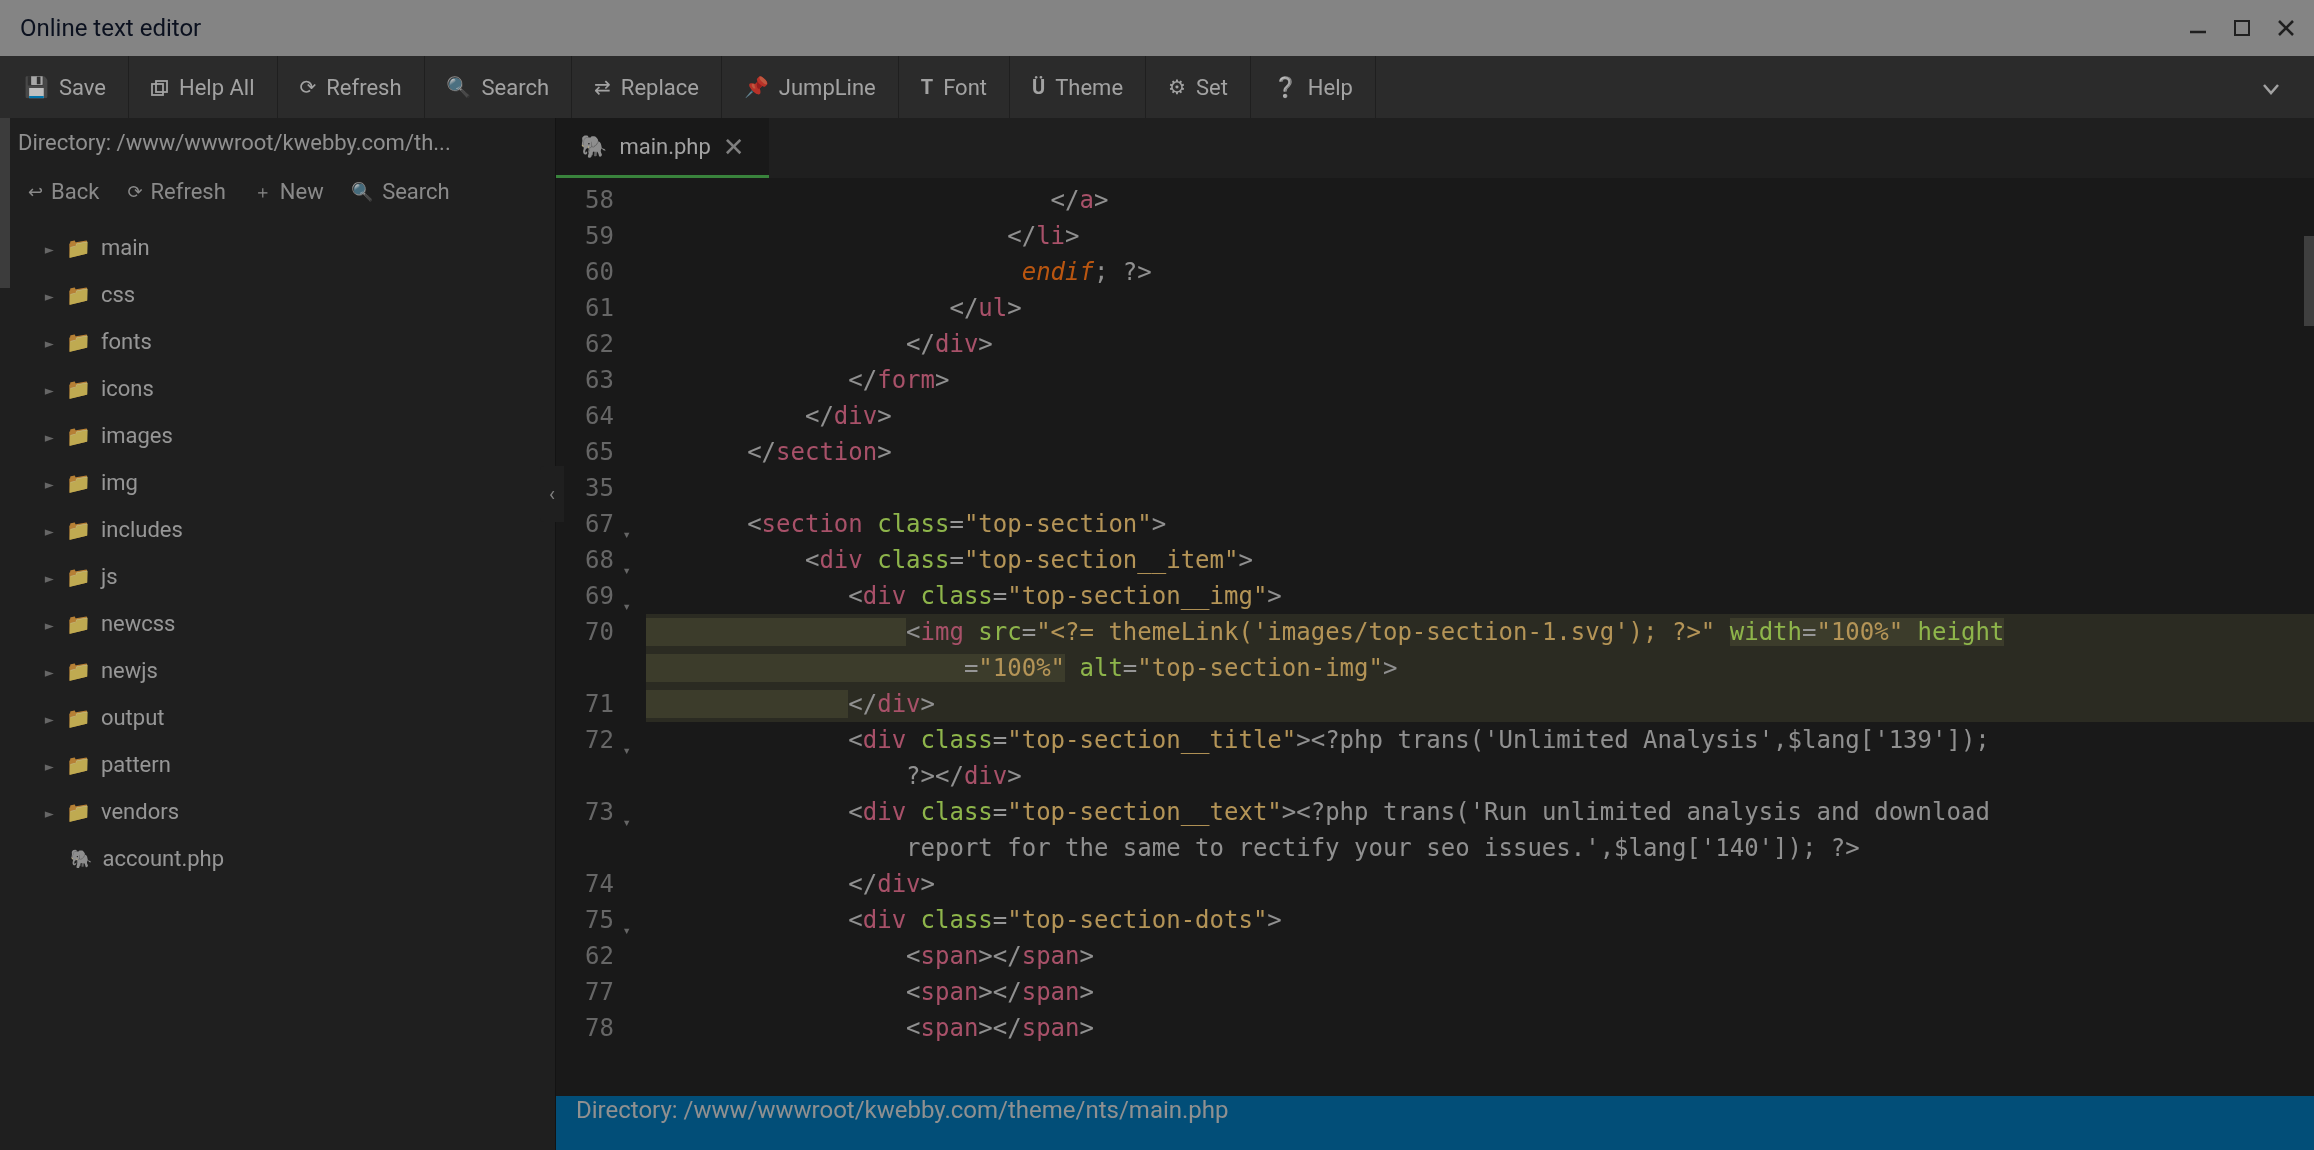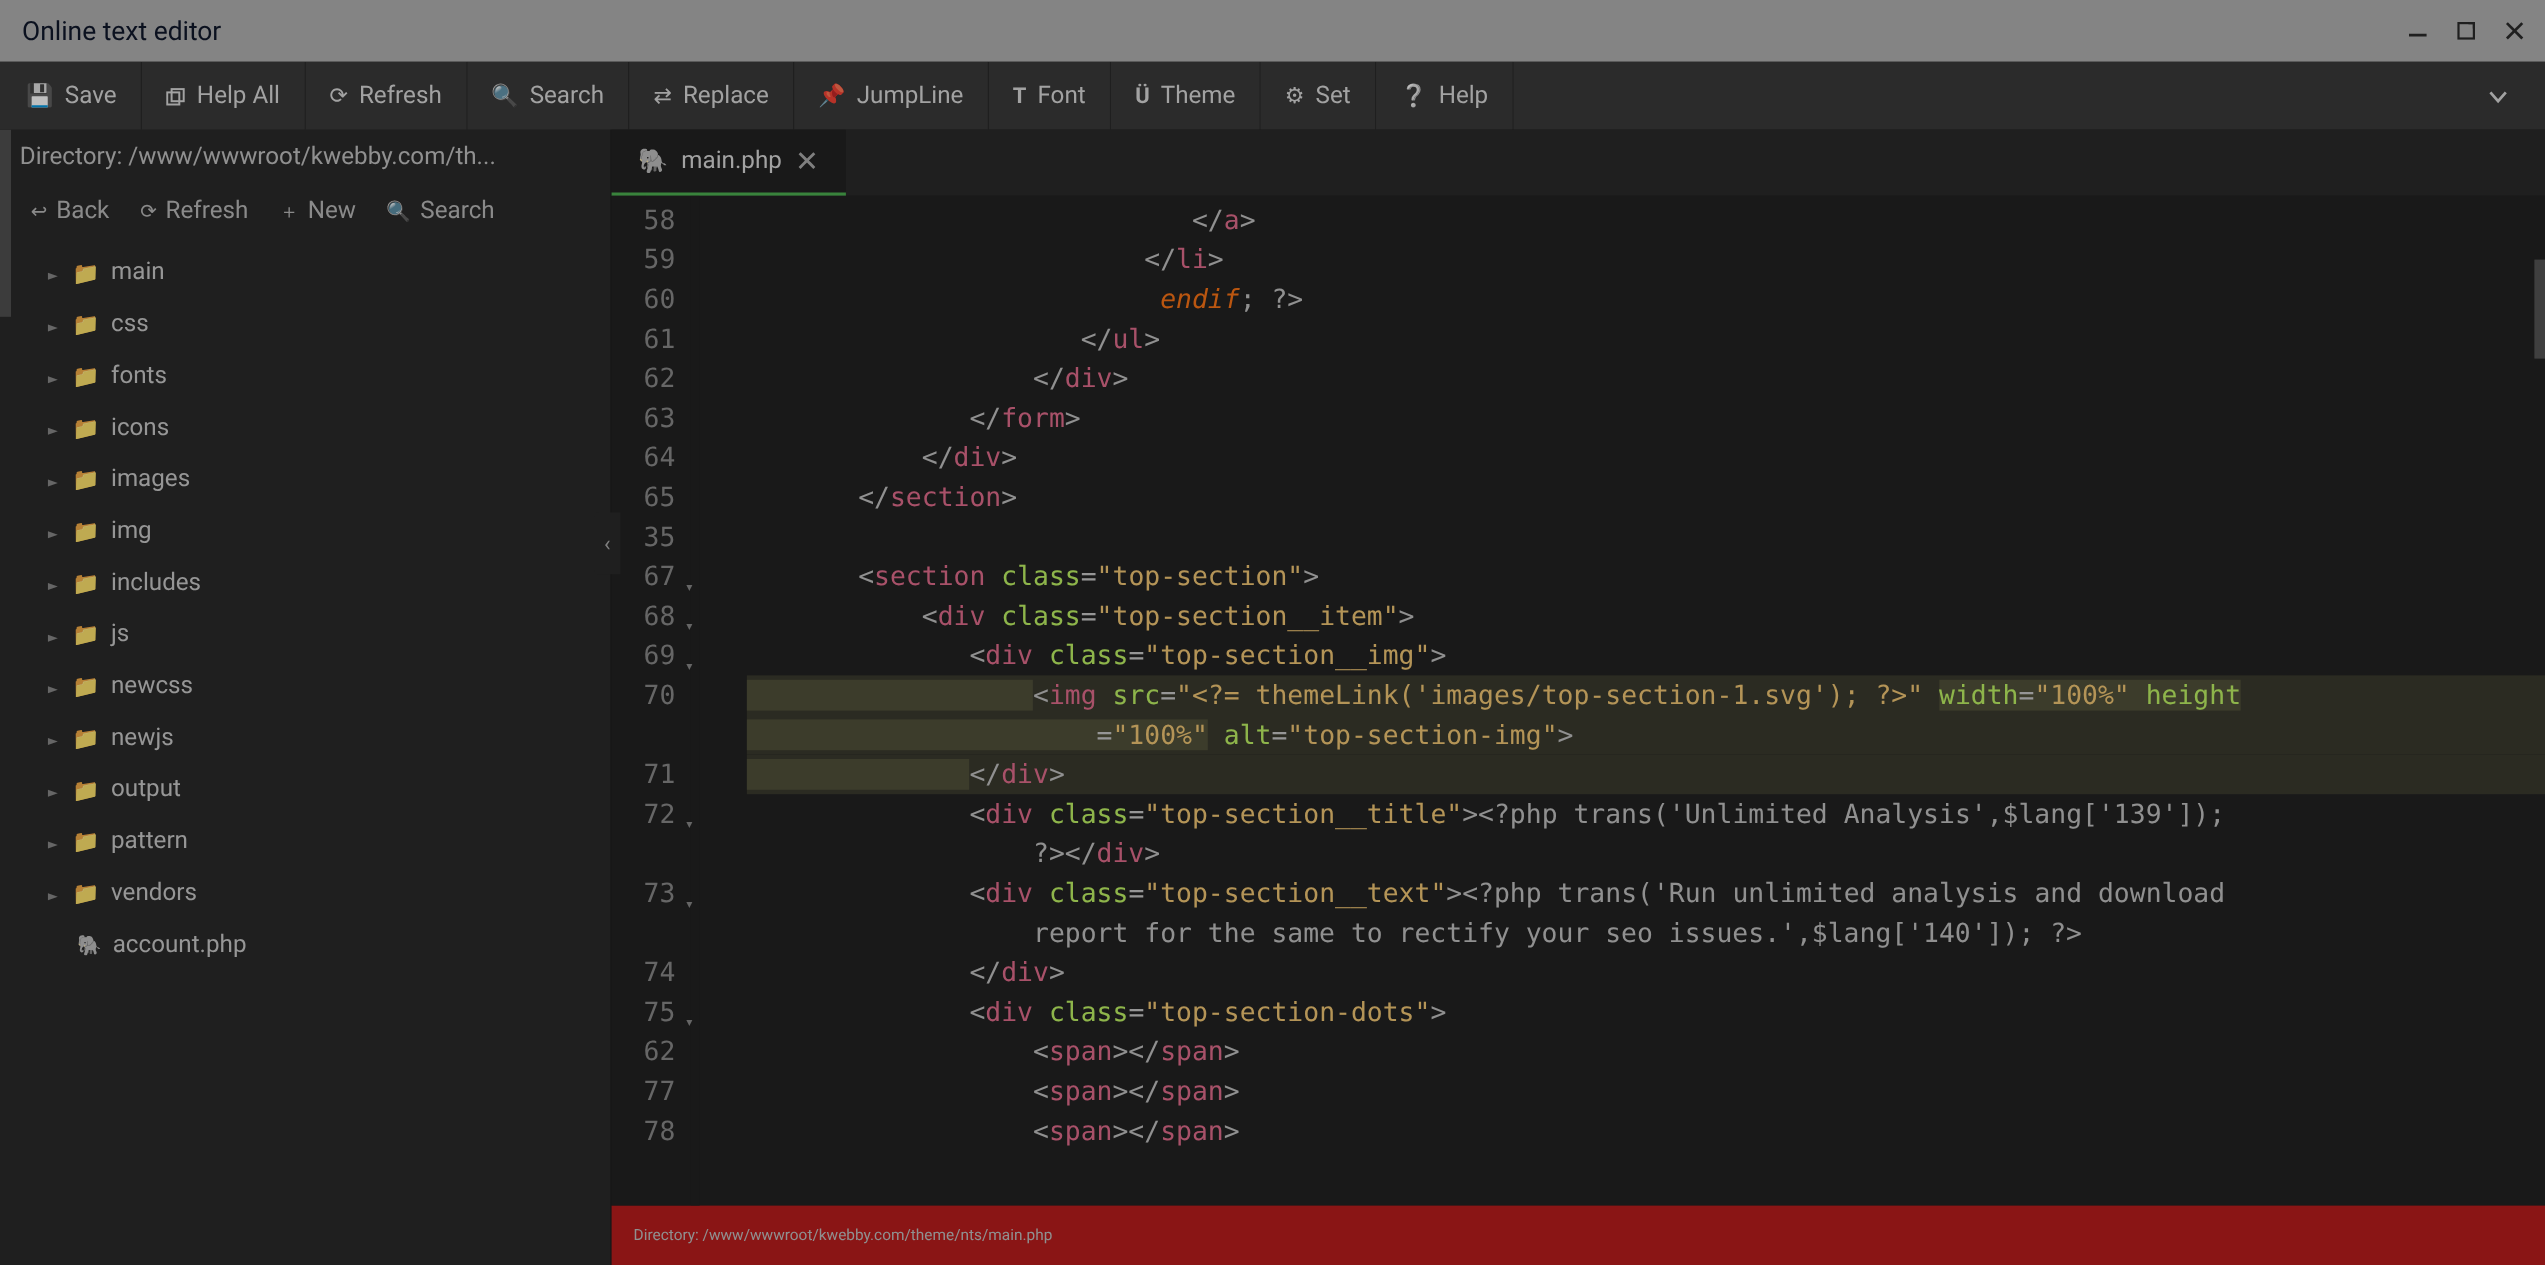--- a/index.html
+++ b/index.html
@@ -24,37 +24,37 @@
 .tree-item { display:flex; align-items:center; gap:10px; padding:11px 0 11px 20px; color:#c8c8c8; font-size:22px; cursor:pointer; }
 .tree-item .chev { color:#888; font-size:18px; width:18px; transform:rotate(-90deg) scaleX(0.7); display:inline-block; }
 .folder-icon { color:#d6b84f; font-size:20px; }
 .file-icon { color:#6aa0c4; font-size:18px; }
 .tree-item.file { padding-left:52px; }
 .editor-area { flex:1; display:flex; flex-direction:column; background:#222; position:relative; }
 .tabs { display:flex; height:60px; background:#2a2a2a; }
 .tab { display:flex; align-items:center; gap:12px; padding:0 24px; background:#222; color:#d8d8d8; font-size:22px; border-bottom:3px solid #4caf50; cursor:pointer; }
 .tab .file-ico { color:#6aa0c4; }
 .tab .close-x { color:#aaa; font-size:26px; cursor:pointer; }
-.code { flex:1; display:flex; font-family:Menlo,Monaco,Consolas,monospace; font-size:24px; line-height:36px; overflow:hidden; background:#222;gap:33px; }
+.code { flex:1; display:flex; font-family:Menlo,Monaco,Consolas,monospace; font-size:24px; line-height:36px; overflow:hidden; background:#222; }
 .gutter { width:80px; text-align:right; padding:4px 14px 0 0; color:#888; background:#222; user-select:none; position:relative; border-right:8px solid #222; }
 .gutter .ln { height:36px; color:#888; }
 .fold { position:absolute; right:-3px; font-size:14px; color:#888; }
 .code-body { flex:1; padding:4px 0 0 10px; position:relative; white-space:pre; }
 .code-line { height:36px; }
 .hl-line { background:#3a3a2e; }
 .sel-bg { background:#50503a; }
 .t-tag { color:#e06c8c; }
 .t-attr { color:#bef264; }
 .t-str { color:#f0c674; }
 .t-key { color:#f97316;font-style:italic; }
 .t-op { color:#c8c8c8; }
 .t-punct { color:#c0c0c0; }
 .t-php { color:#c0c0c0; }
 .collapse-handle { position:absolute; left:-16px; top:348px; width:24px; height:56px; background:#2a2a2a; border-radius:4px 0 0 4px; display:flex; align-items:center; justify-content:center; color:#aaa; font-size:20px; cursor:pointer; z-index:5; }
-.status-bar { height:54px; background:#b91c1c; display:flex; align-items:center; padding:0 20px; color:#c0c0c0; font-size:14px; }
+.status-bar { height:54px; background:#0369a1; display:flex; align-items:flex-start; padding:0 20px; color:#c0c0c0; font-size:24px; }
 .scroll-ind { position:absolute; right:0; top:118px; width:10px; height:90px; background:#555; }
 .scroll-track { position:absolute; left:0; top:0; width:10px; height:170px; background:#505050; }
 svg { display:inline-block; vertical-align:middle; }
 </style>
 </head>
 <body>
 
 <div class="overlay"></div>
 
 <div class="titlebar">

